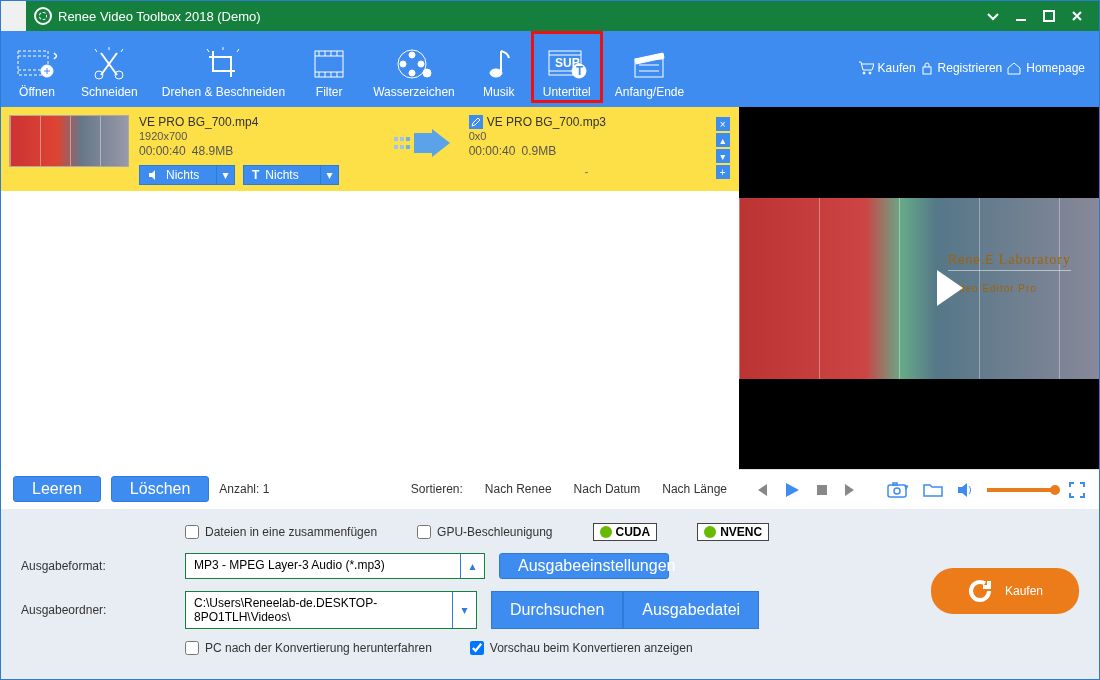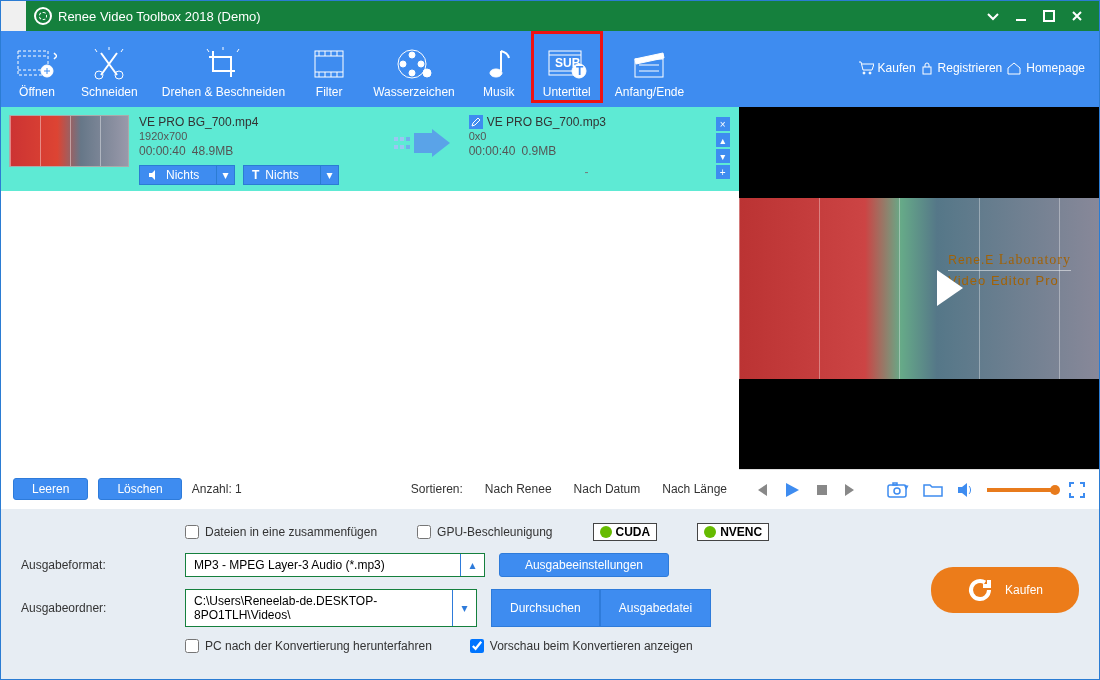--- a/index.html
+++ b/index.html
@@ -16,46 +16,46 @@
   .tbtn{flex:0 0 auto;text-align:center;padding:14px 12px 4px;cursor:pointer;position:relative;}
   .tbtn.highlighted{outline:3px solid #e11;outline-offset:-3px;}
   .tbtn .ico{height:38px;display:flex;align-items:center;justify-content:center;}
   .tbtn .lbl{font-size:12px;margin-top:2px;white-space:nowrap;}
   .toolbar .spacer{flex:1;}
   .rlinks{display:flex;align-items:center;gap:4px;padding:30px 10px 0 0;}
   .rlink{display:flex;align-items:center;gap:4px;color:#fff;cursor:pointer;font-size:12px;}
   
   .middle{display:flex;height:calc(100% - 30px - 76px - 210px);}
   .filepane{flex:1;background:#fff;overflow:auto;position:relative;}
-  .filerow{background:#5eead4;display:flex;padding:8px 8px 6px;gap:10px;border-bottom:2px solid #fff;}
+  .filerow{background:#fde047;display:flex;padding:8px 8px 6px;gap:10px;border-bottom:2px solid #fff;}
   .thumb{width:120px;height:52px;background:linear-gradient(90deg,#c33 0%,#d43 40%,#678 60%,#99a 100%);border:1px solid #aaa;position:relative;flex-shrink:0;}
   .thumb::after{content:"";position:absolute;inset:0;background-image:linear-gradient(90deg,rgba(255,255,255,.4) 1px,transparent 1px);background-size:30px 100%;}
   .srccol,.dstcol{width:255px;}
   .arrowcol{width:80px;display:flex;align-items:flex-start;justify-content:center;padding-top:14px;}
   .fname{font-size:12px;color:#333;display:flex;align-items:center;gap:4px;}
   .fname .editicn{width:14px;height:14px;background:#3e8cf0;display:inline-flex;align-items:center;justify-content:center;color:#fff;}
   .finfo{font-size:11px;color:#555;line-height:15px;}
   .dropdowns{display:flex;gap:8px;margin-top:6px;}
   .dd{display:flex;border:1px solid #2b7cd3;}
   .dd .ddmain{background:#3e8cf0;color:#fff;padding:2px 8px;font-size:11px;display:flex;align-items:center;gap:6px;min-width:76px;}
   .dd .ddarr{background:#3e8cf0;color:#fff;width:18px;display:flex;align-items:center;justify-content:center;border-left:1px solid #2b7cd3;}
   .sidecol{width:18px;display:flex;flex-direction:column;gap:2px;align-items:center;padding-top:2px;}
   .sidebtn{width:14px;height:14px;background:#3e8cf0;font-size:10px;color:#fff;display:flex;align-items:center;justify-content:center;cursor:pointer;}
   
   .preview{width:360px;background:#000;display:flex;flex-direction:column;}
   .video{flex:1;position:relative;background:#000;display:flex;align-items:center;justify-content:center;overflow:hidden;}
   .vidimg{position:absolute;top:25%;left:0;right:0;height:50%;background:linear-gradient(90deg,#b33 0%,#c44 35%,#6a8 45%,#578 55%,#889 100%);}
   .vidimg::before{content:"";position:absolute;inset:0;background-image:linear-gradient(90deg,rgba(255,255,255,.35) 1px,transparent 1px);background-size:80px 100%;}
   .vidtxt{position:absolute;color:#a16207;right:28px;top:40%;font-size:14px;font-family:serif;letter-spacing:1px;}
-  .vidtxt small{display:block;font-size:13px;letter-spacing:1px;border-top:1px solid rgba(255,255,255,.5);margin-top:2px;padding-top:2px;}
+  .vidtxt small{display:block;font-size:10px;letter-spacing:1px;border-top:1px solid rgba(255,255,255,.5);margin-top:2px;padding-top:12px;}
   .playtri{position:absolute;width:0;height:0;border-left:26px solid #fff;border-top:18px solid transparent;border-bottom:18px solid transparent;left:55%;top:45%;}
   
   .bottom{height:210px;background:#e7edf3;}
   .sortrow{height:40px;display:flex;align-items:center;padding:0 12px;gap:10px;background:#fff;}
-  .bluebtn{background:#3e8cf0;color:#fff;border:1px solid #2e7bda;border-radius:3px;padding:3px 18px;cursor:pointer;font-size:12px;}
+  .bluebtn{background:#3e8cf0;color:#fff;border:1px solid #2e7bda;border-radius:3px;padding:3px 18px;cursor:pointer;font-size:16px;}
   .sortrow .txt{font-size:12px;color:#333;text-align:right;}
   .sortrow .srt{margin-left:12px;cursor:pointer;}
   
   .pctrl{height:40px;background:#fff;display:flex;align-items:center;gap:14px;padding:0 14px;border-top:1px solid #e0e0e0;}
   .pctrl .ico{color:#3e8cf0;cursor:pointer;display:flex;}
   .pctrl .ico.muted{color:#888;}
   .pctrl .volbar{width:84px;height:4px;background:#e87b1c;position:relative;}
   .pctrl .volbar::after{content:"";position:absolute;right:-5px;top:-3px;width:10px;height:10px;border-radius:50%;background:#e87b1c;}
   
   .settings{padding:14px 20px 8px;display:grid;grid-template-columns:150px 1fr auto;row-gap:12px;column-gap:14px;align-items:center;}

